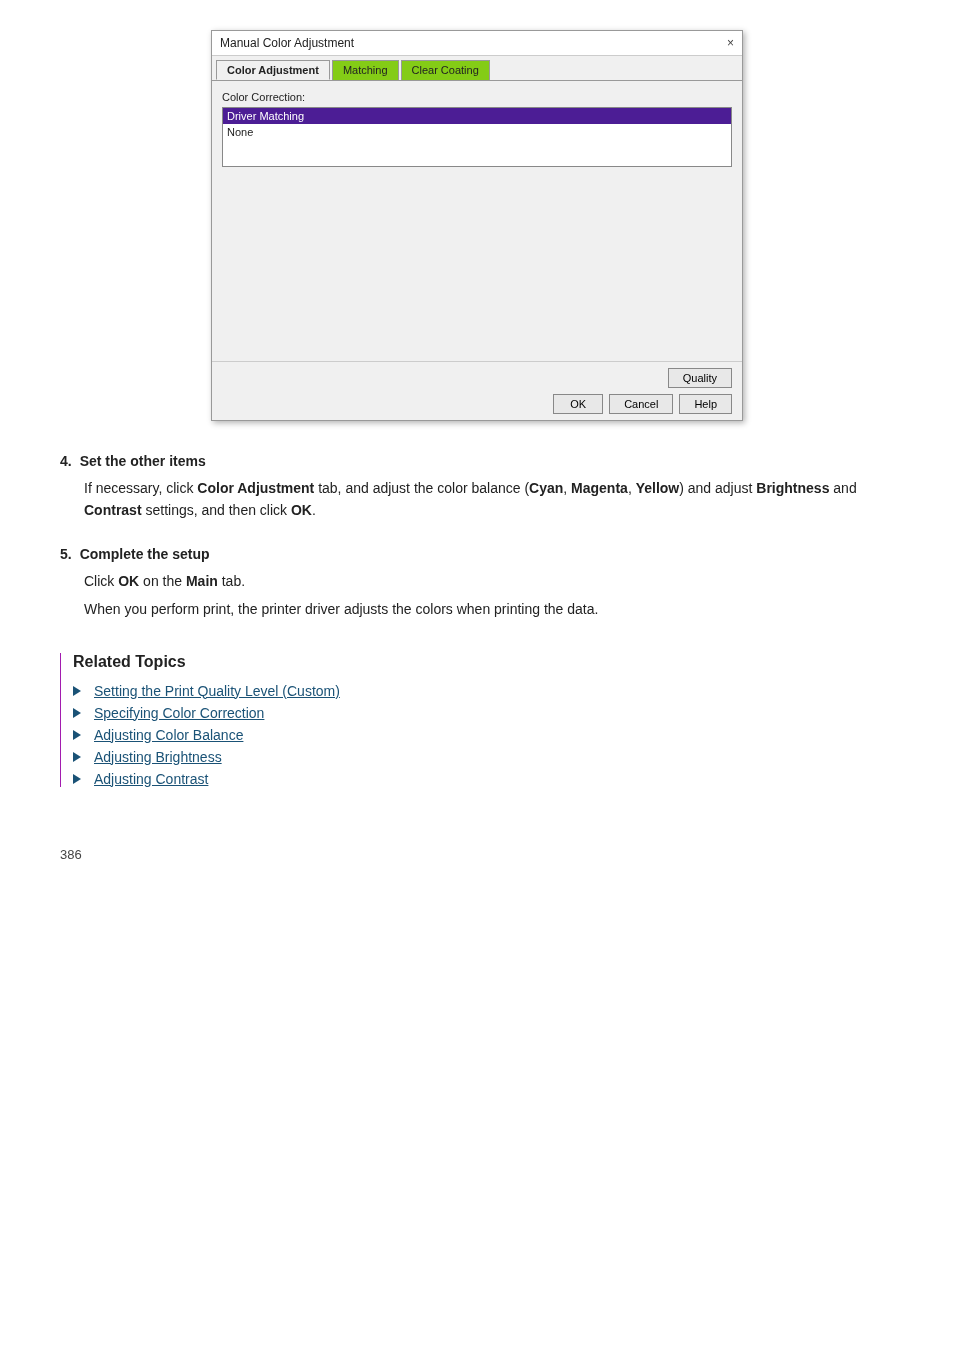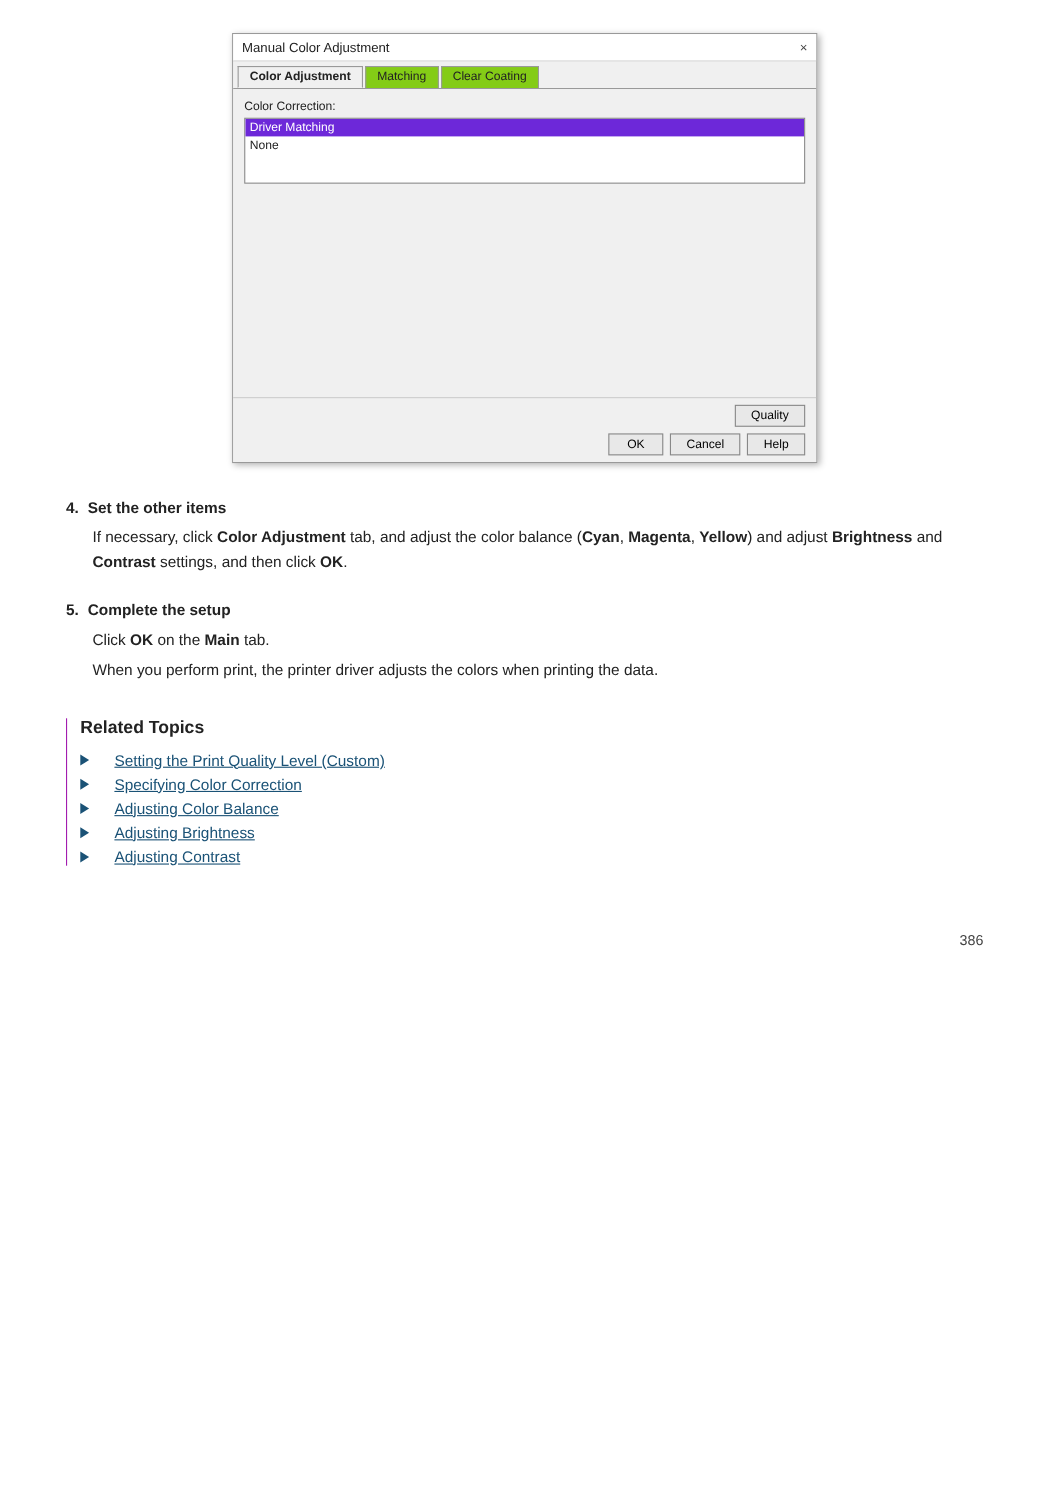--- a/index.html
+++ b/index.html
@@ -75,21 +75,21 @@
       background: #fff;
       height: 60px;
       font-size: 11px;
       overflow-y: auto;
     }
     .listbox-item {
       padding: 2px 4px;
       cursor: pointer;
     }
     .listbox-item.selected {
-      background: #6d28d9;
+      background: #4c1d95;
       color: #fff;
     }
     .dialog-footer {
       padding: 6px 10px;
       border-top: 1px solid #ccc;
       background: #f0f0f0;
     }
     .dialog-footer-top {
       display: flex;
       justify-content: flex-end;
@@ -145,41 +145,41 @@
       margin-bottom: 12px;
     }
     .related-list {
       list-style: none;
       padding: 0;
     }
     .related-list li {
       margin-bottom: 6px;
       display: flex;
       align-items: center;
-      gap: 23px;
+      gap: 13px;
       font-size: 14px;
     }
     .arrow-icon {
       display: inline-block;
       width: 0;
       height: 0;
       border-top: 5px solid transparent;
       border-bottom: 5px solid transparent;
       border-left: 8px solid #1a5276;
       flex-shrink: 0;
     }
     .related-list a {
       color: #1a5276;
       text-decoration: underline;
       cursor: pointer;
     }
 
     
     .page-number {
-      text-align: right;
+      text-align: left;
       margin-top: 60px;
       font-size: 13px;
       color: #444;
     }
   </style>
 </head>
 <body>
 
 <div class="dialog-wrapper">
   <div class="dialog">

